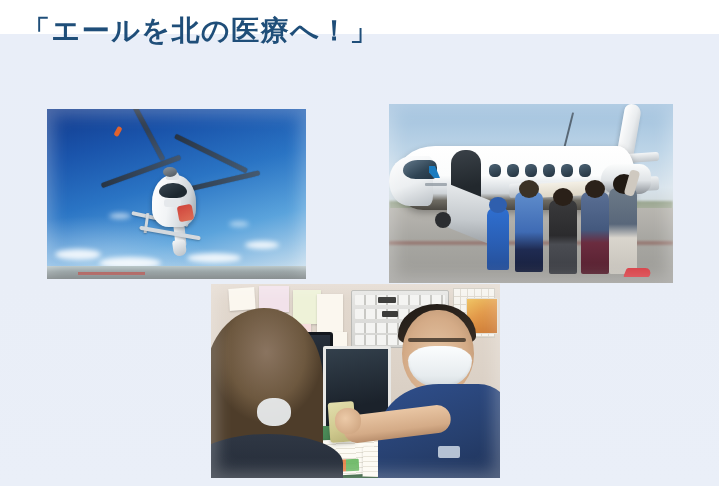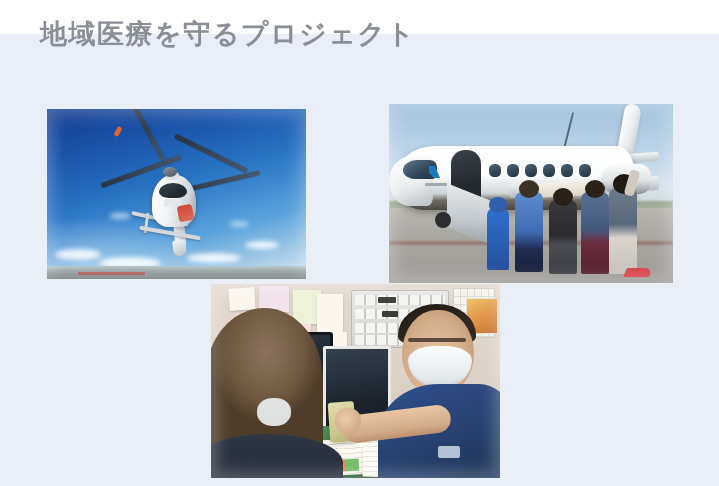--- a/index.html
+++ b/index.html
@@ -427,21 +427,21 @@
 </head>
 <body>
 
 <div id="page">
 
   <div class="bg-panel">
     <div class="bg-panel-inner"></div>
   </div>
 
   <div class="headline">
-    <div class="headline-line2">地域医療を守るプロジェクト</div>
+    <div class="headline-line1">「エールを北の医療へ！」</div>
   </div>
 
   <div class="photo" id="photo-heli">
     <div class="scene">
       <div class="layer heli-sky"></div>
 
       <div class="layer cloud" style="left:8px;  top:140px; width:46px; height:11px;"></div>
       <div class="layer cloud" style="left:52px; top:148px; width:62px; height:12px;"></div>
       <div class="layer cloud" style="left:140px;top:144px; width:54px; height:10px;"></div>
       <div class="layer cloud" style="left:198px;top:132px; width:34px; height:8px;"></div>

